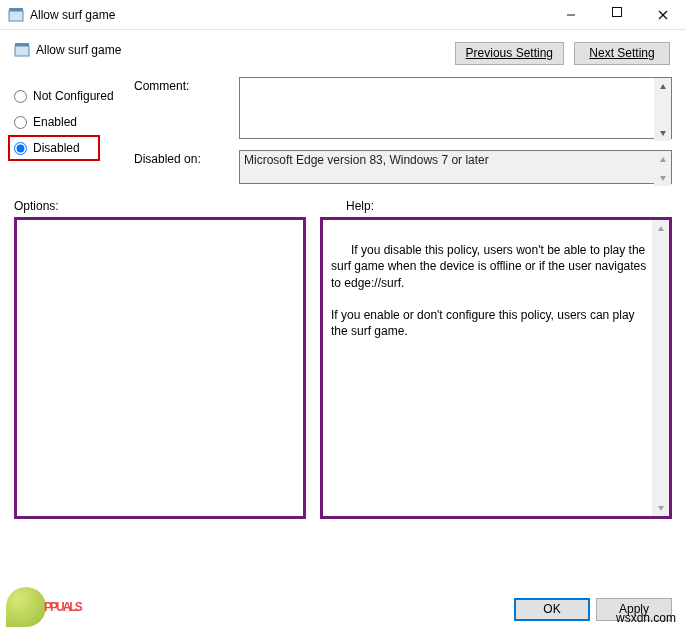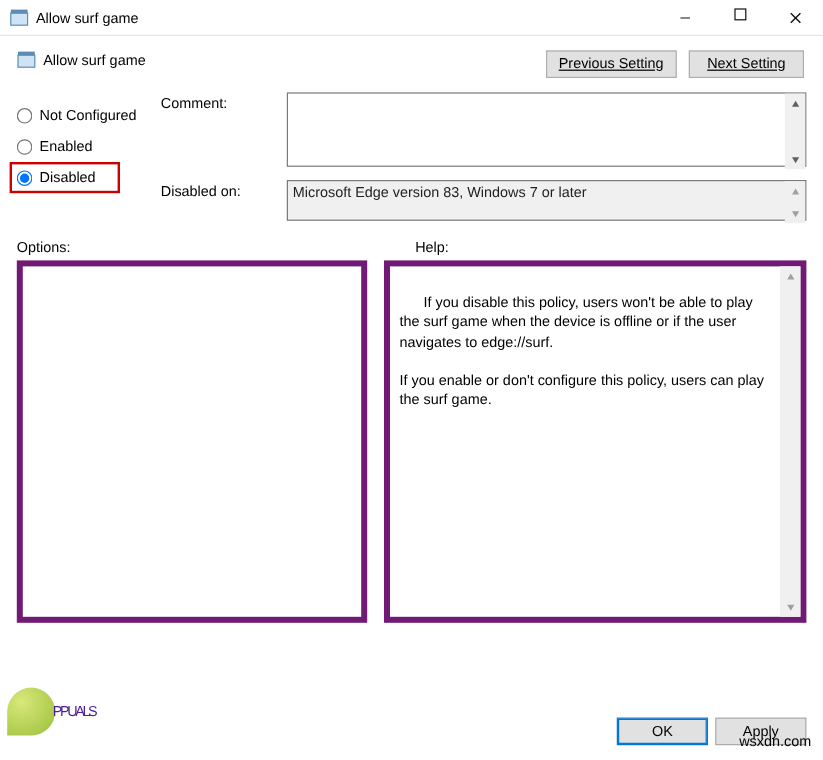--- a/index.html
+++ b/index.html
@@ -39,31 +39,31 @@
     textarea[readonly] { background: #f0f0f0; color: #222; }
     .scroll-stub { position: absolute; right: 1px; top: 1px; bottom: 1px; width: 17px; background: #f0f0f0; display: flex; flex-direction: column; justify-content: space-between; }
     .scroll-arrow { height: 17px; display: flex; align-items: center; justify-content: center; }
     .scroll-arrow svg { width: 8px; height: 8px; }
     
     
     .oh-labels { display: flex; margin-top: 4px; }
     .oh-labels .lbl-options { width: 300px; }
     .oh-labels .lbl-help { margin-left: 32px; }
     .oh-panes { display: flex; gap: 14px; margin-top: 4px; }
-    .pane { border: 5px solid #701a75; background: #fff; position: relative; }
+    .pane { border: 3px solid #701a75; background: #fff; position: relative; }
     .pane.options { width: 292px; height: 302px; }
     .pane.help { flex: 1; height: 302px; padding: 6px 20px 6px 8px; white-space: pre-wrap; line-height: 1.35; }
     .pane .scroll-stub { right: 0; top: 0; bottom: 0; }
     
     
     .footer { position: absolute; right: 14px; bottom: 12px; display: flex; gap: 6px; }
     .footer .std-btn { min-width: 76px; }
     
     
-    .watermark-logo { position: absolute; left: 6px; bottom: 20px; font-size: 34px; font-weight: 400; color: #4c1d95; letter-spacing: -2px; pointer-events: none; display:flex; align-items:center; }
+    .watermark-logo { position: absolute; left: 6px; bottom: 6px; font-size: 34px; font-weight: 700; color: #ef4444; letter-spacing: -2px; pointer-events: none; display:flex; align-items:center; }
     .watermark-logo .a-face { width: 40px; height: 40px; background: radial-gradient(circle at 30% 30%, #d8e87a, #9bbf3a); border-radius: 50% 50% 50% 0; margin-right: -2px; }
     .watermark-site { position: absolute; right: 10px; bottom: 8px; color: #000000; font-size: 12px; pointer-events: none; text-align: right; }
     .sq { width:10px; height:10px; border:1px solid #111; display:inline-block; position:relative; top:-3px; }
   </style>
 </head>
 <body>
 
 <div class="titlebar">
   <span class="titlebar-icon">
     <svg viewBox="0 0 16 16">

